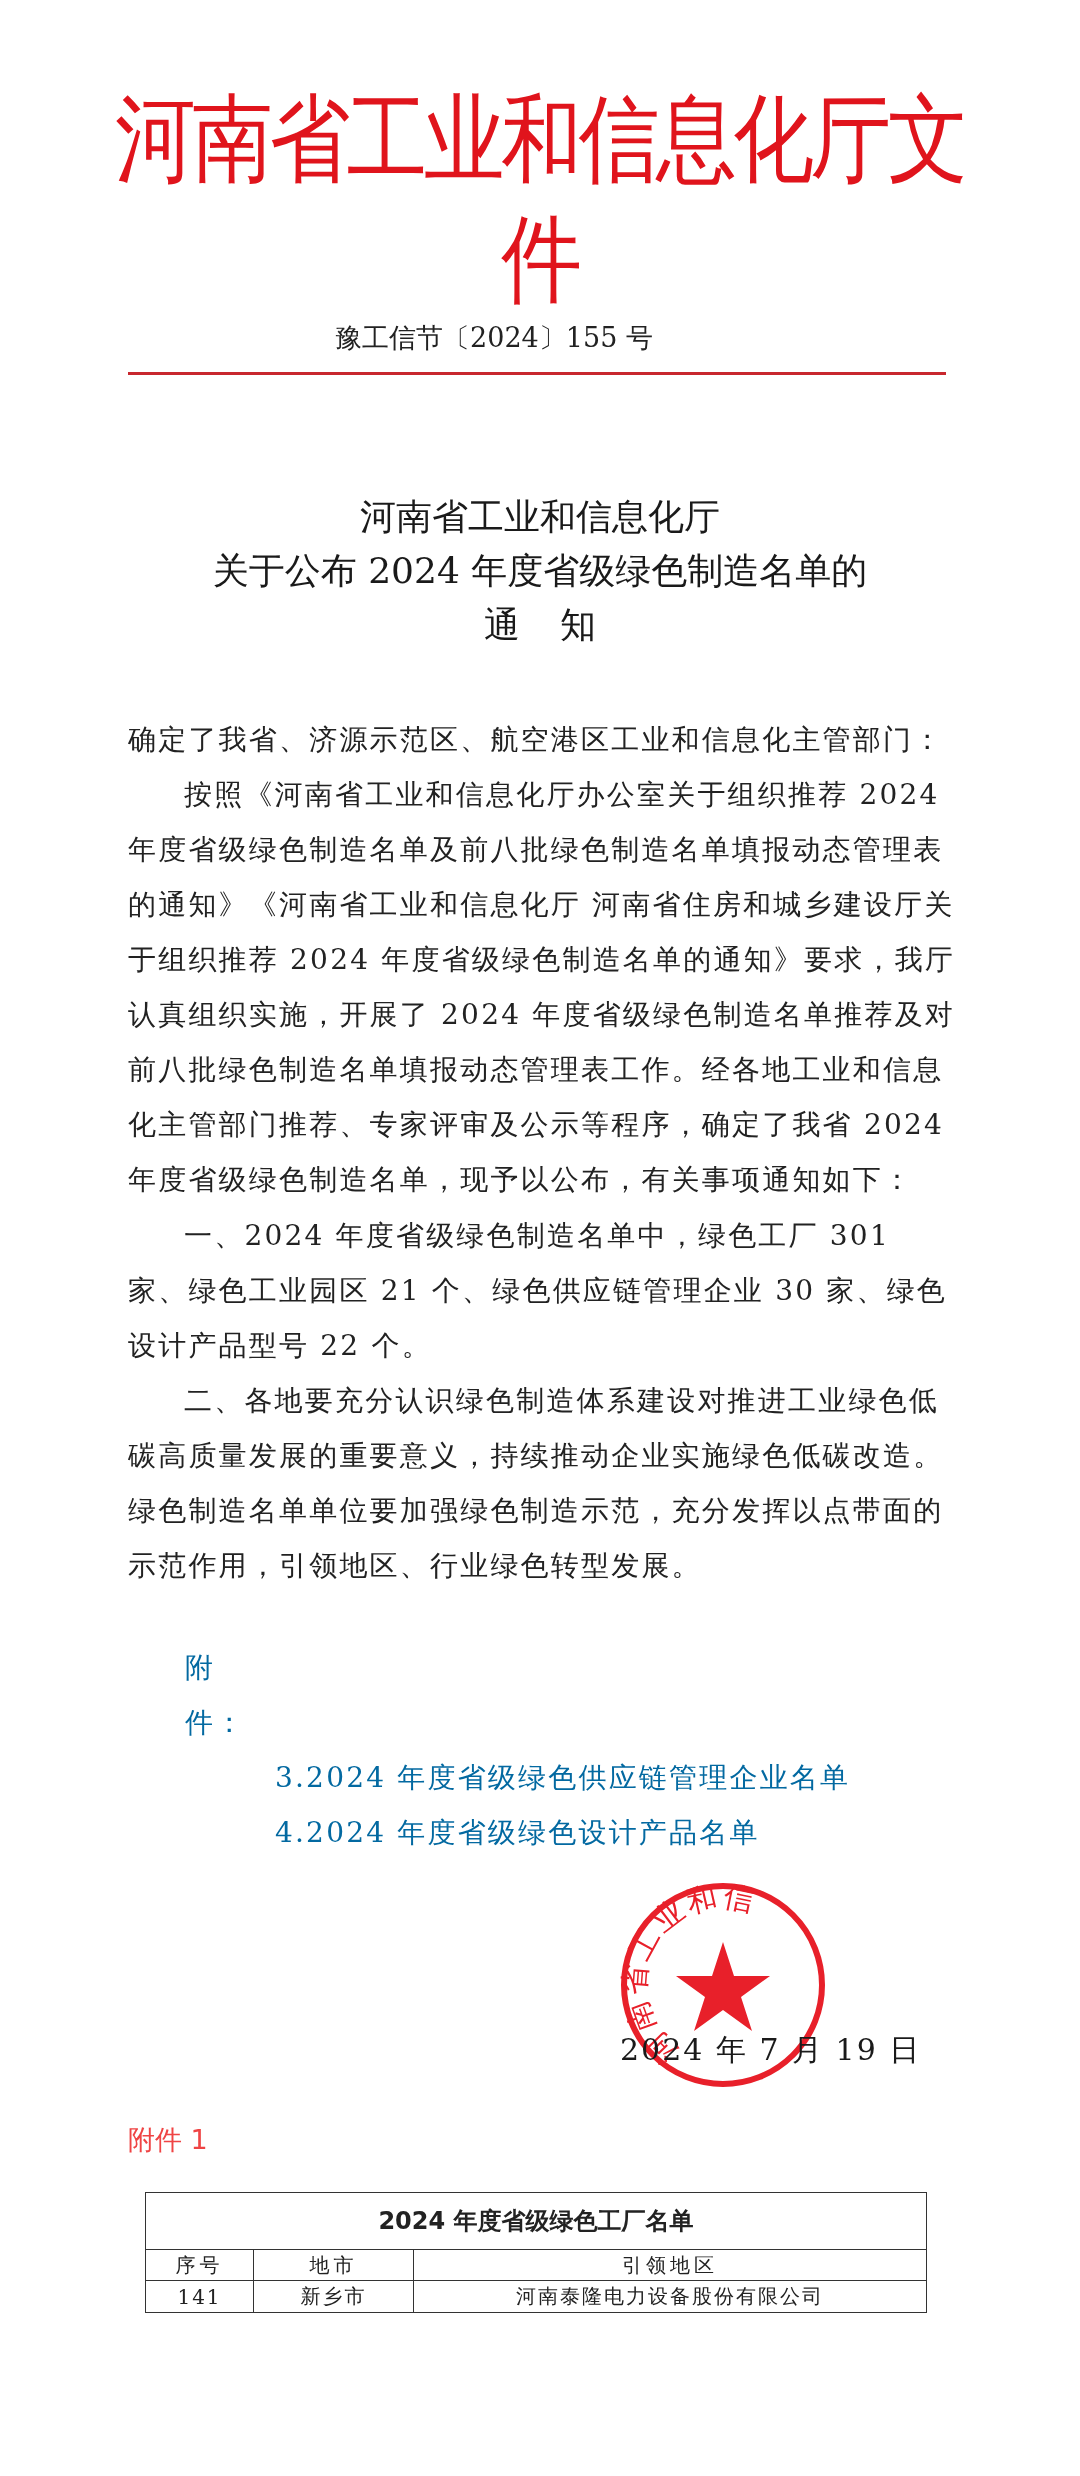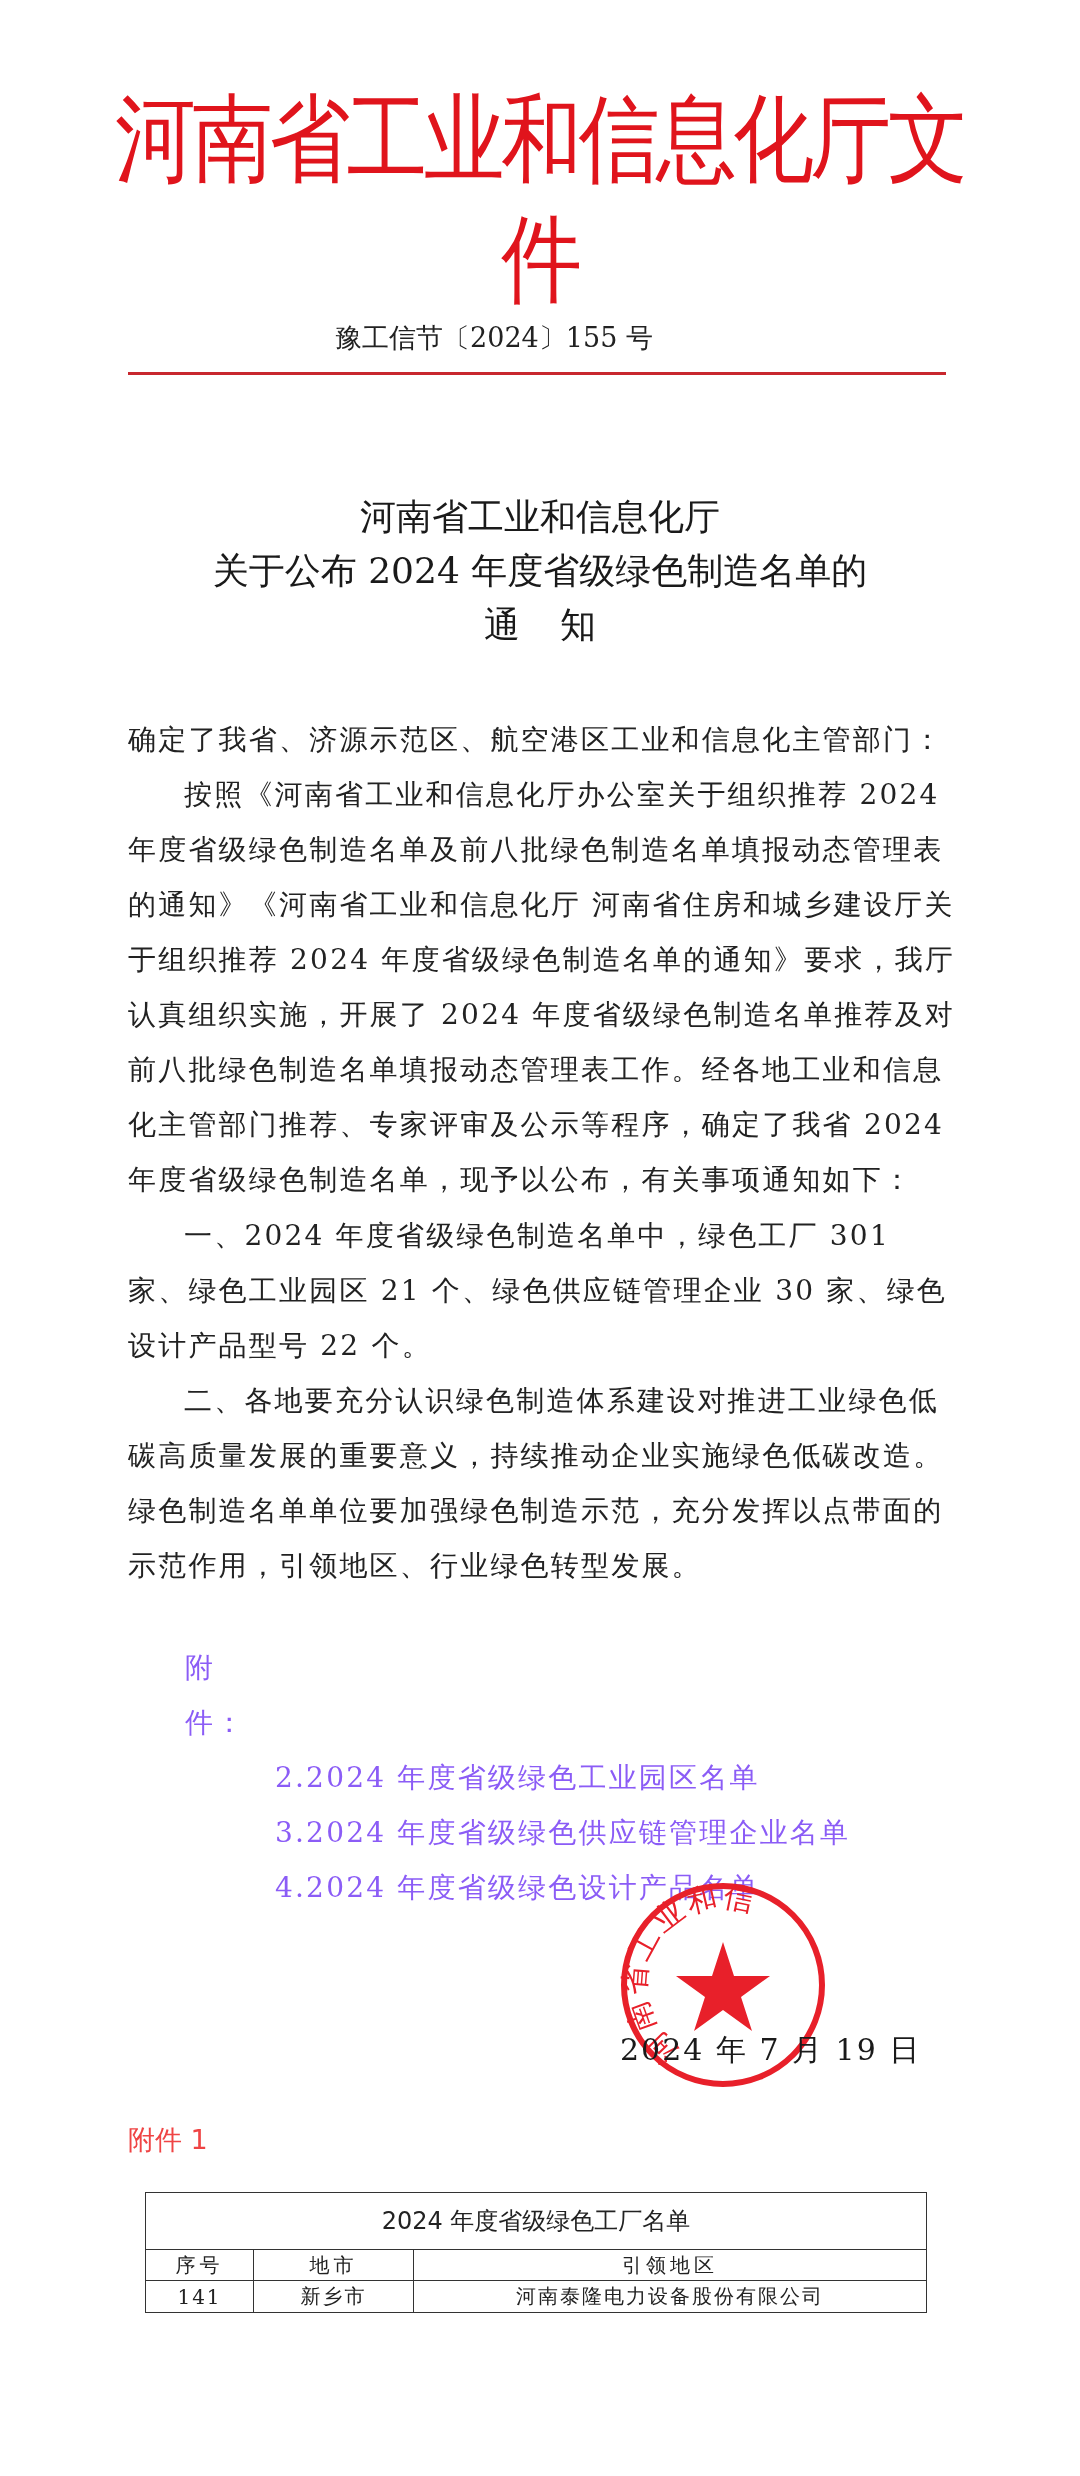--- a/index.html
+++ b/index.html
@@ -61,21 +61,21 @@
     .para { text-indent: 56px; }
     .p1 { top: 767px; }
     .p2 { top: 1208px; }
     .p3 { top: 1373px; }
 
     
     .attach {
       left: 185px; top: 1640px;
       font-size: 28px;
       line-height: 55px;
-      color: #8b5cf6;
+      color: #0369a1;
       letter-spacing: 2.2px;
     }
     .attach .row { display: flex; }
     .attach .lbl { width: 90px; flex-shrink: 0; }
 
     
     .seal {
       left: 618px; top: 1880px;
       width: 210px; height: 210px;
     }
@@ -110,21 +110,21 @@
     .tbl td, .tbl th {
       border: 1.5px solid #333;
       text-align: center;
       font-weight: normal;
       padding: 0;
     }
     .tbl .cap td {
       height: 56px;
       font-family: "DejaVu Sans", "Liberation Sans", sans-serif;
       font-size: 24px;
-      font-weight: normal;
+      font-weight: bold;
     }
     .tbl .hdr td { height: 30px; font-size: 20px; letter-spacing: 4px; }
     .tbl .row td { height: 31px; font-size: 20px; letter-spacing: 2px; }
   </style>
 </head>
 <body>
 
 <div class="abs masthead">河南省工业和信息化厅文件</div>
 <div class="abs docnum">豫工信节〔2024〕155 号</div>
 <div class="abs redrule"></div>
@@ -136,24 +136,20 @@
 </div>
 
 <div class="abs body addressee">确定了我省、济源示范区、航空港区工业和信息化主管部门：</div>
 <div class="abs body para p1">按照《河南省工业和信息化厅办公室关于组织推荐 2024 年度省级绿色制造名单及前八批绿色制造名单填报动态管理表的通知》《河南省工业和信息化厅 河南省住房和城乡建设厅关于组织推荐 2024 年度省级绿色制造名单的通知》要求，我厅认真组织实施，开展了 2024 年度省级绿色制造名单推荐及对前八批绿色制造名单填报动态管理表工作。经各地工业和信息化主管部门推荐、专家评审及公示等程序，确定了我省 2024 年度省级绿色制造名单，现予以公布，有关事项通知如下：</div>
 <div class="abs body para p2">一、2024 年度省级绿色制造名单中，绿色工厂 301 家、绿色工业园区 21 个、绿色供应链管理企业 30 家、绿色设计产品型号 22 个。</div>
 <div class="abs body para p3">二、各地要充分认识绿色制造体系建设对推进工业绿色低碳高质量发展的重要意义，持续推动企业实施绿色低碳改造。绿色制造名单单位要加强绿色制造示范，充分发挥以点带面的示范作用，引领地区、行业绿色转型发展。</div>
 
 <div class="abs attach">
   <div class="row">
     <span class="lbl">附件：</span>
-  </div>
-  <div class="row">
-    <span class="lbl"></span>
-    <span>2.2024 年度省级绿色工业园区名单</span>
   </div>
   <div class="row">
     <span class="lbl"></span>
     <span>3.2024 年度省级绿色供应链管理企业名单</span>
   </div>
   <div class="row">
     <span class="lbl"></span>
     <span>4.2024 年度省级绿色设计产品名单</span>
   </div>
 </div>

